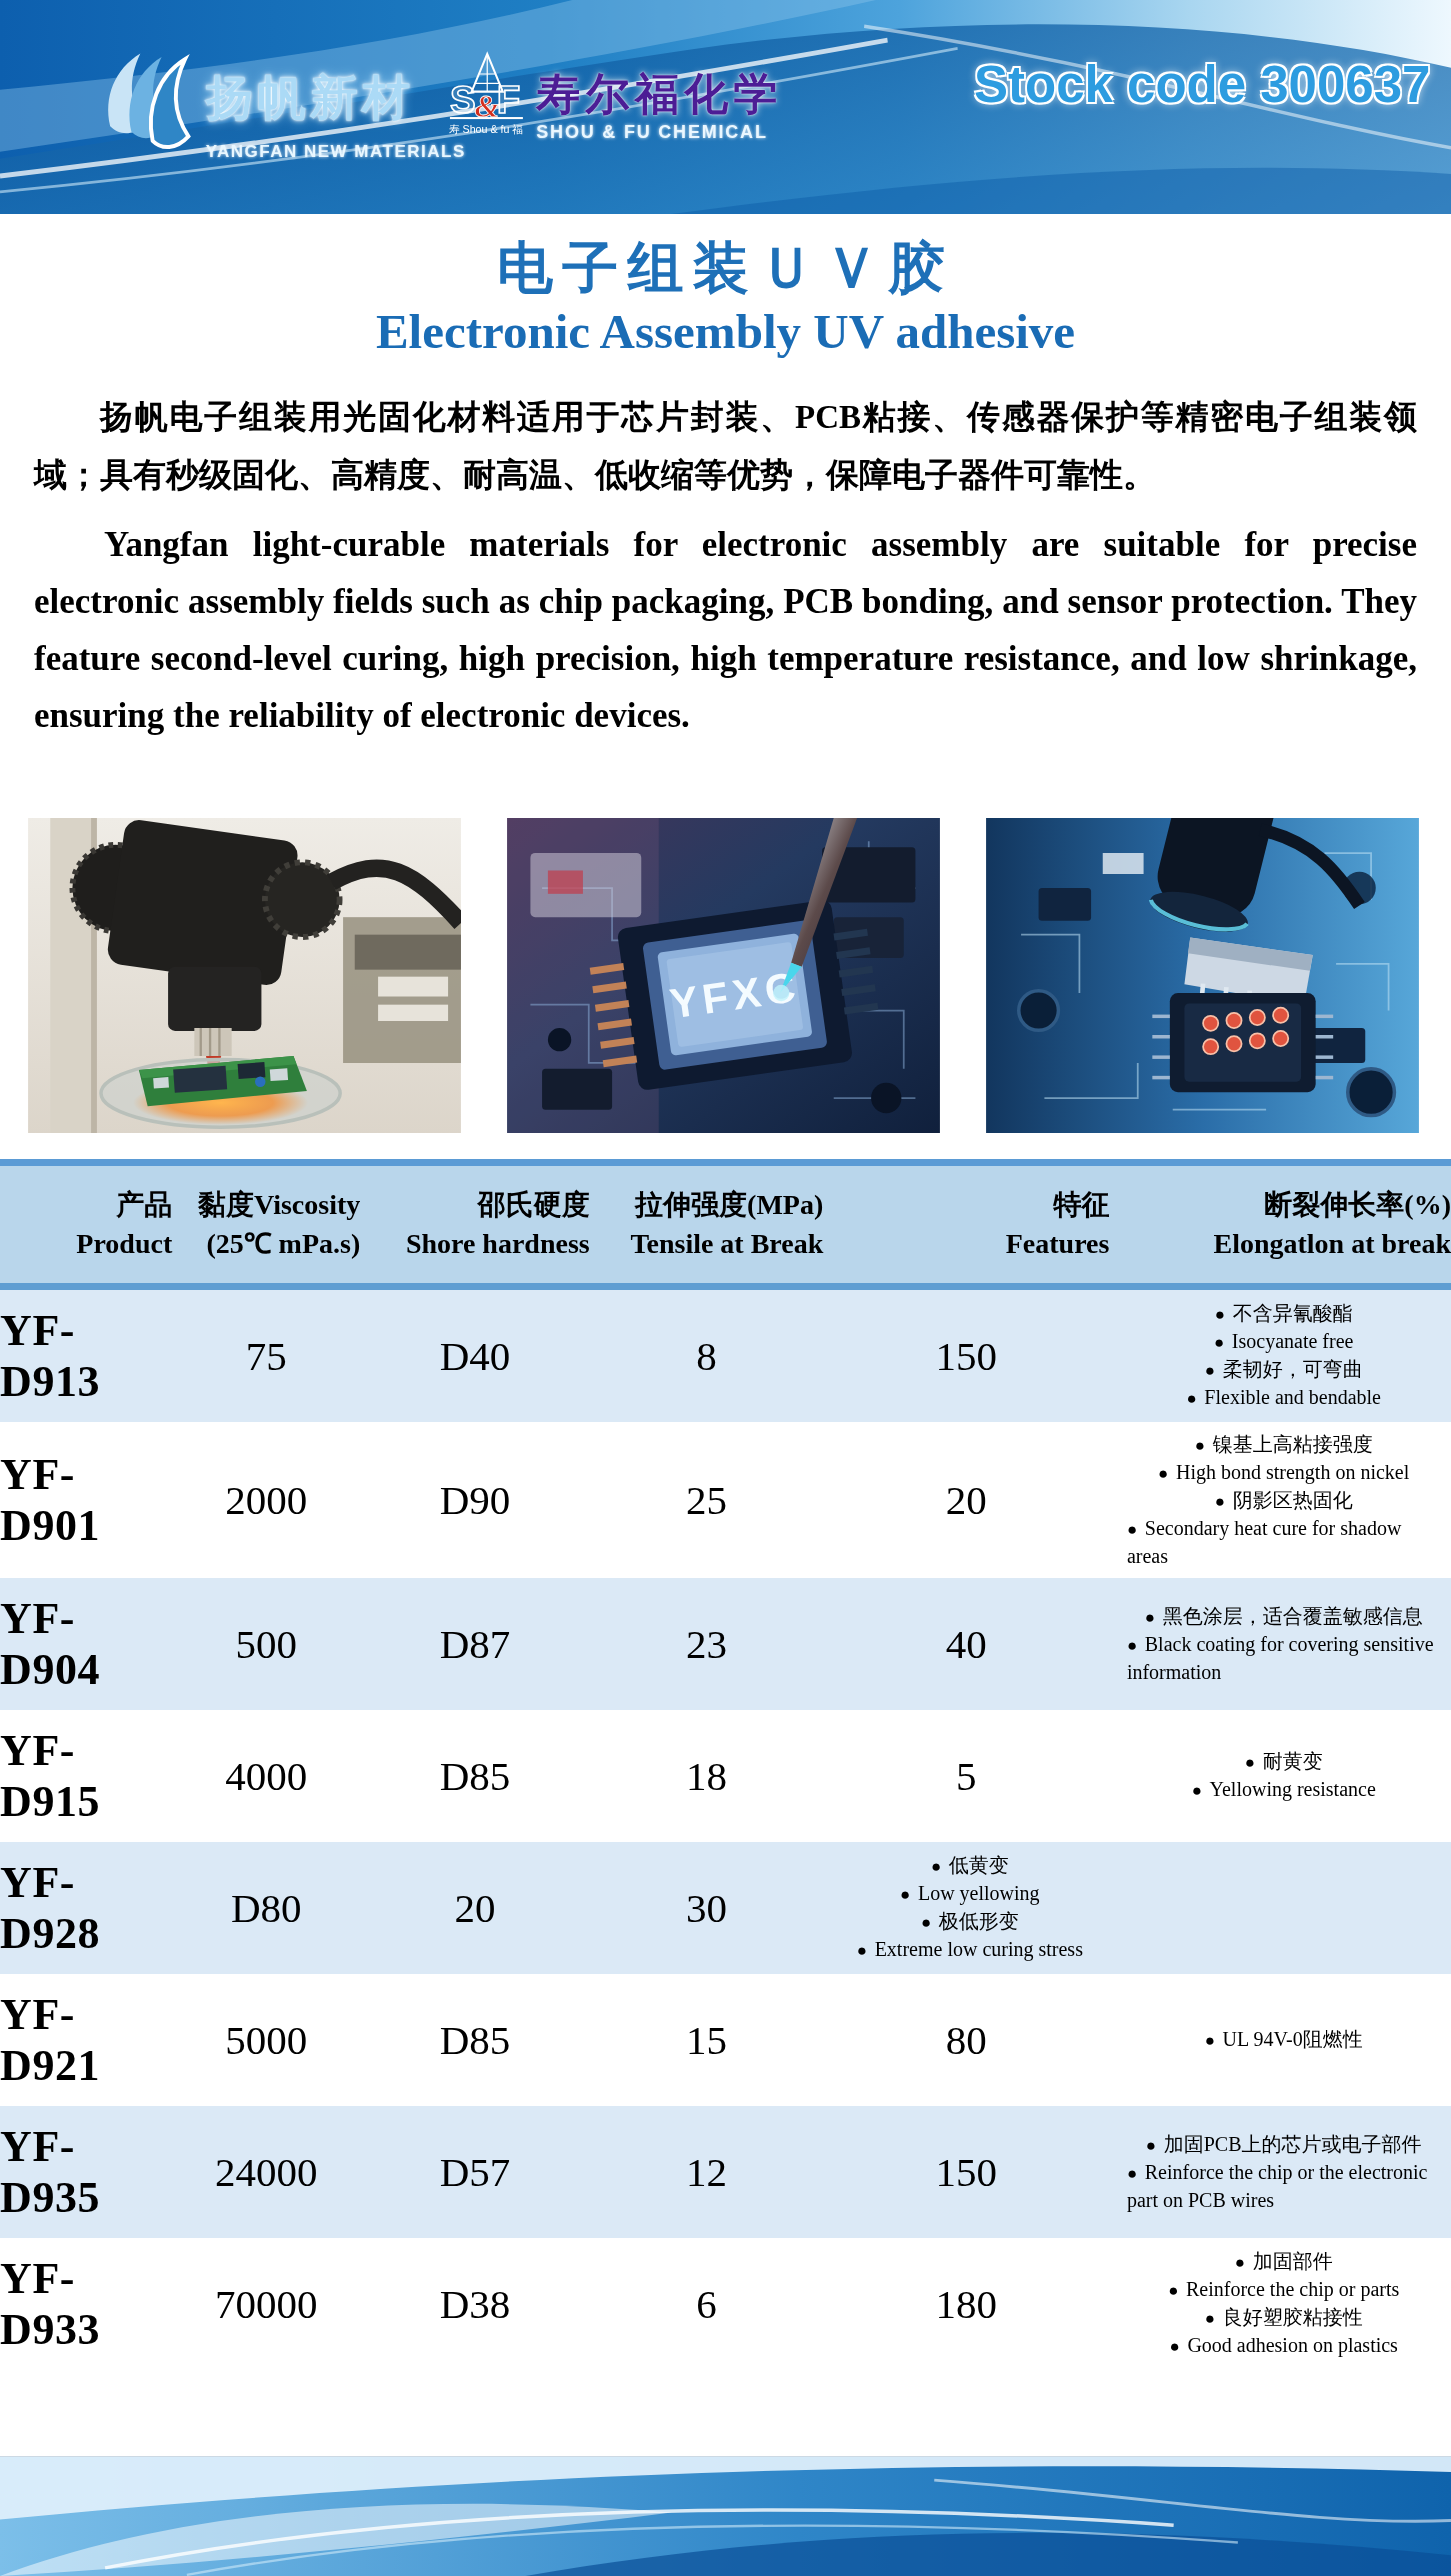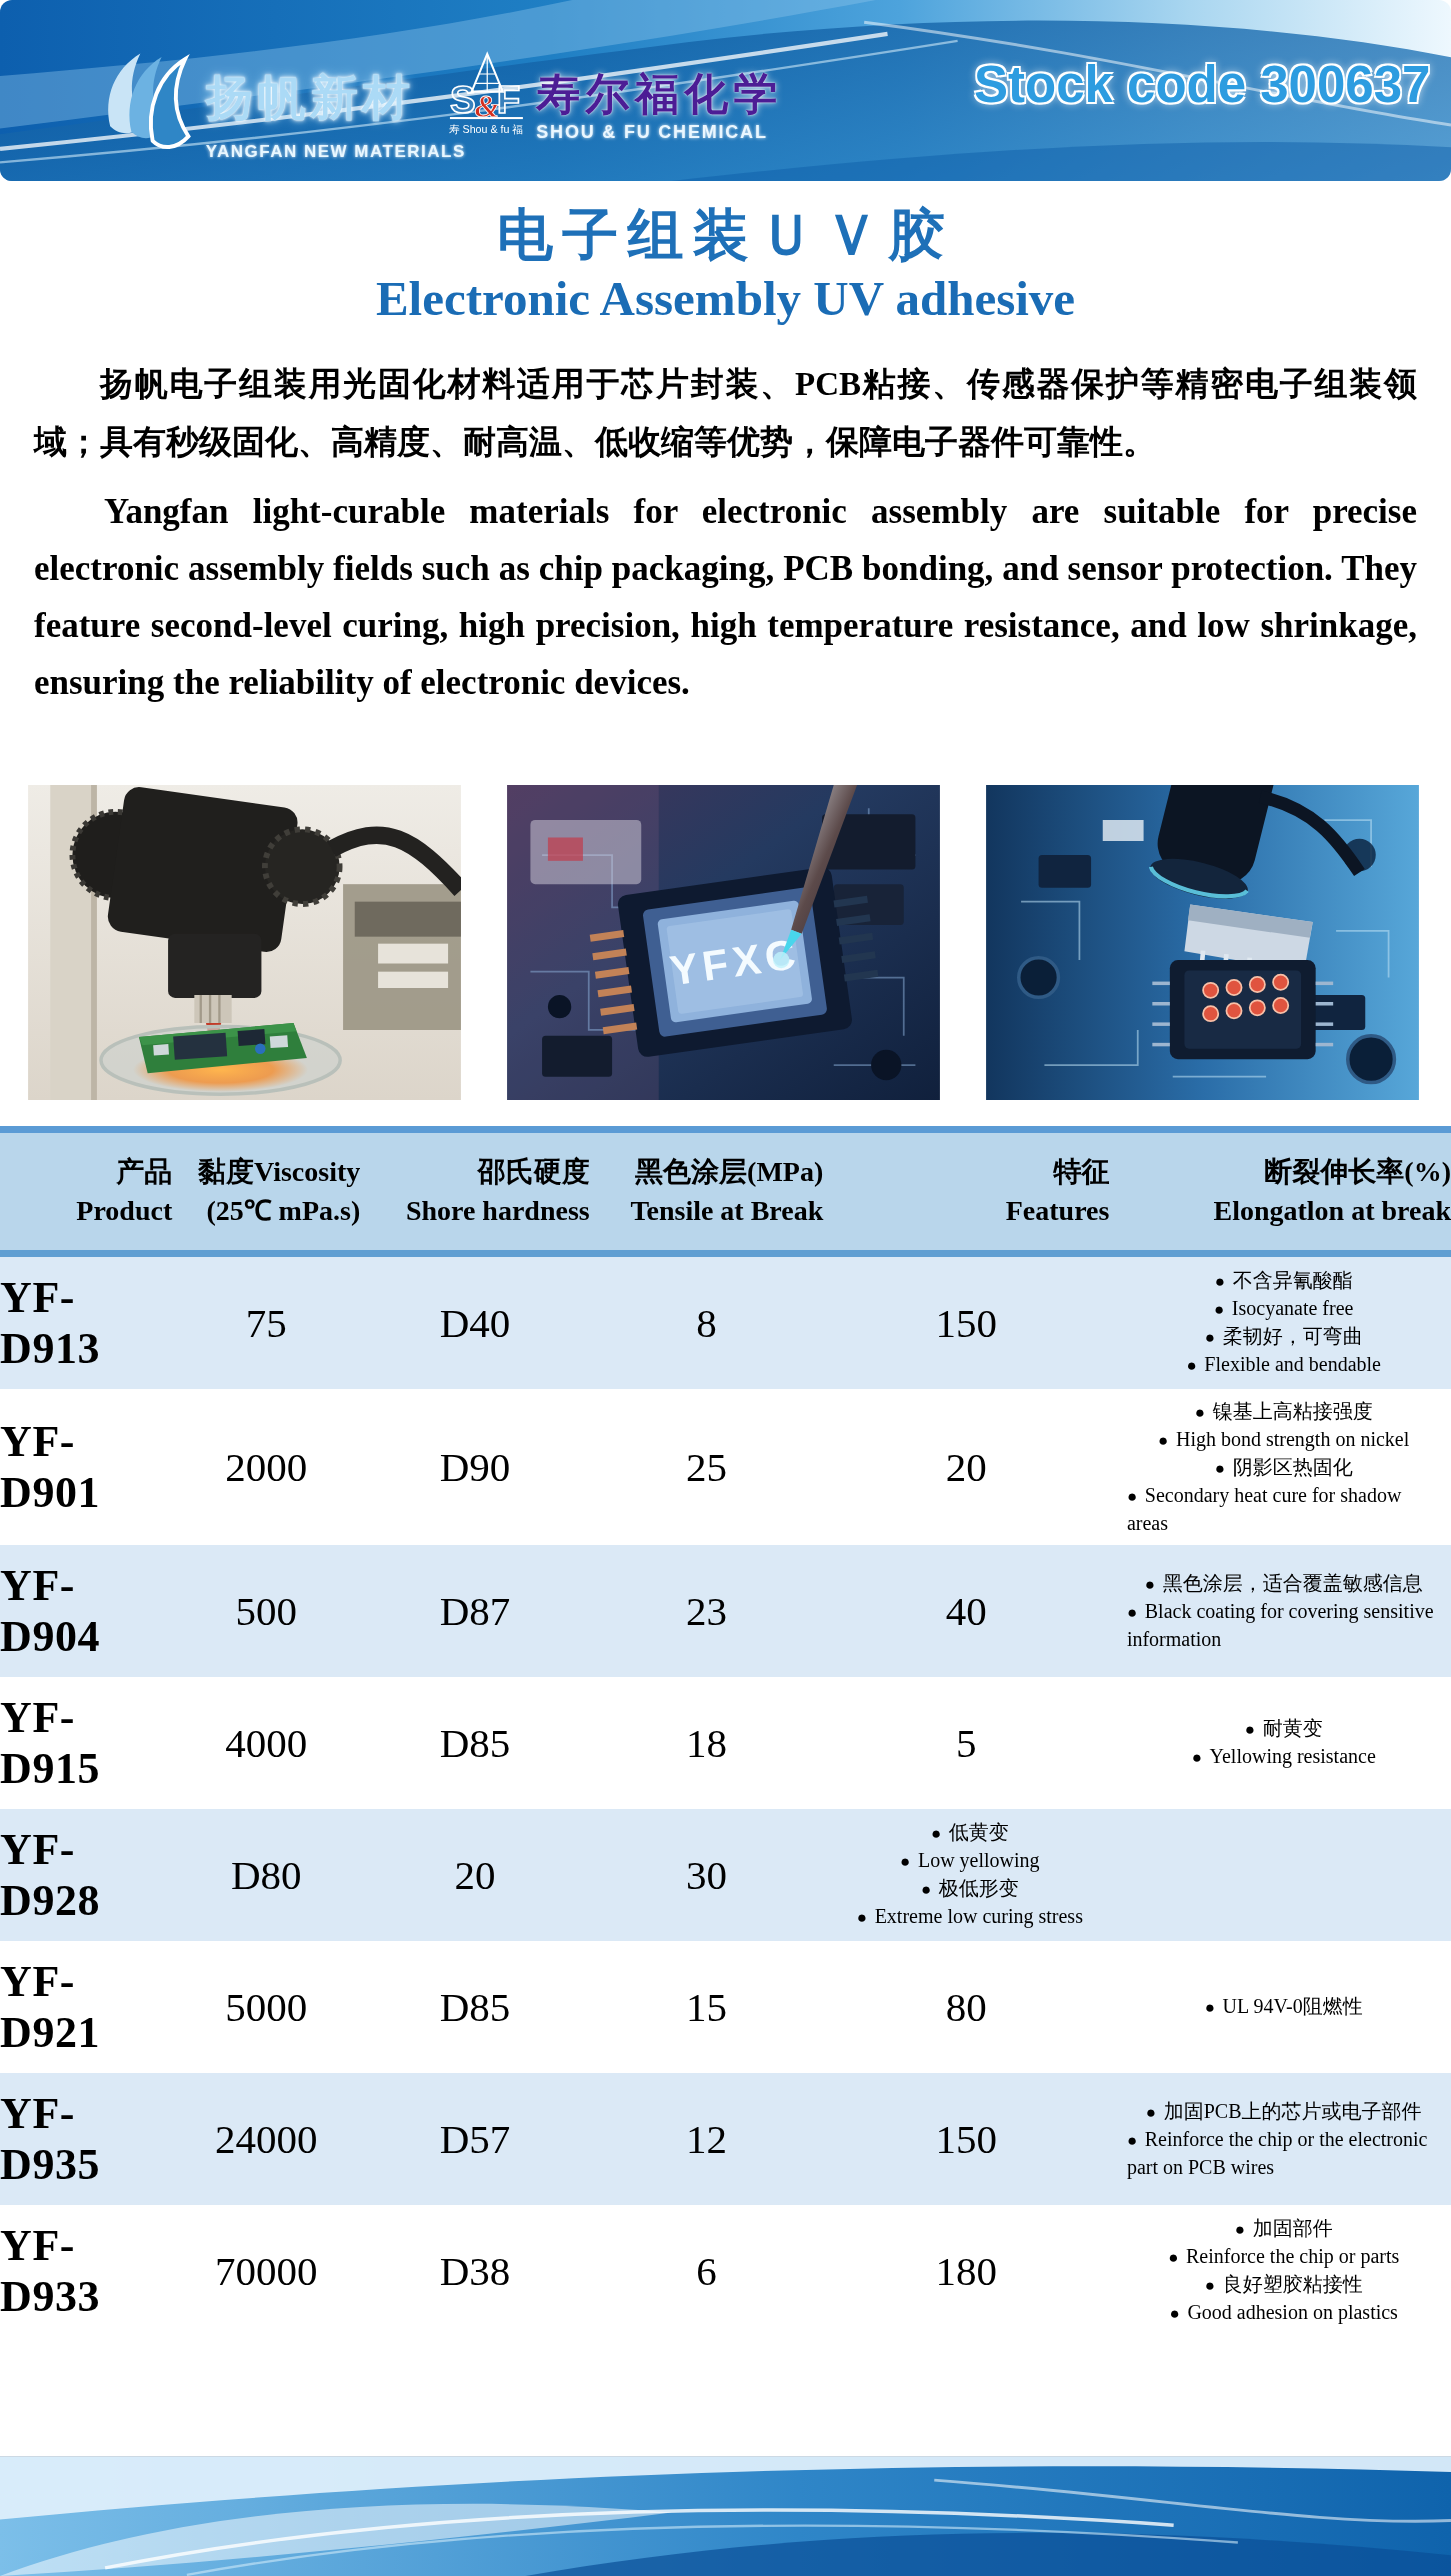--- a/index.html
+++ b/index.html
@@ -3,21 +3,21 @@
 <meta charset="utf-8">
 <style>
   * { margin:0; padding:0; box-sizing:border-box; }
   html,body { background:#ffffff; }
   body {
     width:1451px; height:2576px; position:relative; overflow:hidden;
     font-family:"Liberation Serif", serif; color:#000;
   }
 
   
-  .banner-top { position:relative; height:181px; overflow:hidden;border-radius:12px; }
+  .banner-top { position:relative; height:214px; overflow:hidden; }
   .banner-top svg.bg, .banner-bottom svg.bg { position:absolute; inset:0; width:100%; height:100%; display:block; }
 
   .logo-yangfan { position:absolute; left:99px; top:46px; display:flex; gap:11.7px; }
   .sails { width:95px; height:127px; }
   .lg-text { margin-top:27px; }
   .yf-cn {
     font-family:"Liberation Sans", sans-serif; font-weight:700; font-size:48px; line-height:49px;
     color:#abdaf6; letter-spacing:4.1px;
     text-shadow:0 0 1.8px #fff, 0 0 5.8px rgba(255,255,255,.95), 0 0 11.7px rgba(170,225,255,.8);
   }
@@ -335,21 +335,21 @@
       </div>
       <div class="th c1">
         <div class="th-cn">黏度Viscosity</div>
         <div class="th-en">(25℃ mPa.s)</div>
       </div>
       <div class="th c2">
         <div class="th-cn">邵氏硬度</div>
         <div class="th-en">Shore hardness</div>
       </div>
       <div class="th c3">
-        <div class="th-cn">黑色涂层(MPa)</div>
+        <div class="th-cn">拉伸强度(MPa)</div>
         <div class="th-en">Tensile at Break</div>
       </div>
       <div class="th c5">
         <div class="th-cn">特征</div>
         <div class="th-en">Features</div>
       </div>
       <div class="th c4">
         <div class="th-cn">断裂伸长率(%)</div>
         <div class="th-en">Elongatlon at break</div>
       </div>

